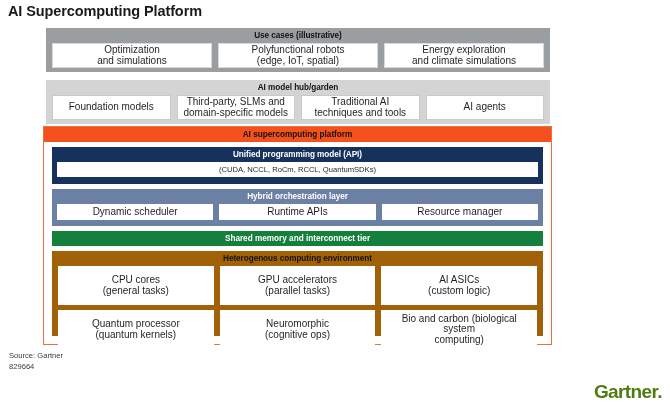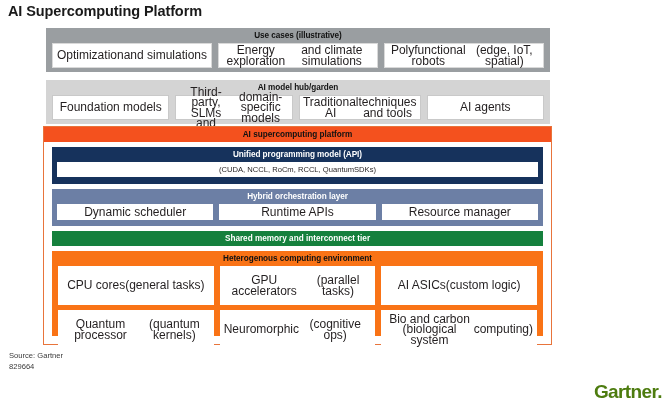--- a/index.html
+++ b/index.html
@@ -46,25 +46,25 @@
     gap: 6px;
     padding: 0 6px 5px 6px;
     box-sizing: border-box;
   }
   .card {
     flex: 1 1 0;
     background: #ffffff;
     border: 1px solid #d9d9d9;
     box-sizing: border-box;
     display: flex;
-    flex-direction: row;
+    flex-direction: column;
     align-items: center;
     justify-content: center;
     text-align: center;
-    font-size: 12px;
+    font-size: 10px;
     line-height: 10.5px;
     color: #231f20;
     padding: 2px 3px;
   }
   .card .l2 { display: block; }
 
   
   #use-cases-band {
     left: 46px;
     top: 28px;
@@ -164,21 +164,21 @@
     line-height: 15px;
     text-align: center;
   }
 
   
   #compute-band {
     left: 8px;
     top: 124px;
     width: 491px;
     height: 85px;
-    background: #f97316;
+    background: #a16207;
   }
   #compute-band .band-title { color: #111111; }
   #compute-band .card-row { height: 44px; padding: 0 6px 5px 6px; }
   #compute-band .card { border-color: #ffffff; }
 
   
   #source-note {
     position: absolute;
     left: 9px;
     top: 350px;
@@ -211,26 +211,26 @@
 <div id="page-title">AI Supercomputing Platform</div>
 
 <div class="band" id="use-cases-band">
   <div class="band-title">Use cases (illustrative)</div>
   <div class="card-row">
     <div class="card">
       <span class="l1">Optimization</span>
       <span class="l2">and simulations</span>
     </div>
     <div class="card">
+      <span class="l1">Polyfunctional robots</span>
+      <span class="l2">(edge, IoT, spatial)</span>
+    </div>
+    <div class="card">
       <span class="l1">Energy exploration</span>
       <span class="l2">and  climate simulations</span>
-    </div>
-    <div class="card">
-      <span class="l1">Polyfunctional robots</span>
-      <span class="l2">(edge, IoT, spatial)</span>
     </div>
   </div>
 </div>
 
 <div class="band" id="model-hub-band">
   <div class="band-title">AI model hub/garden</div>
   <div class="card-row">
     <div class="card">
       <span class="l1">Foundation models</span>
       <span class="l2"></span>

